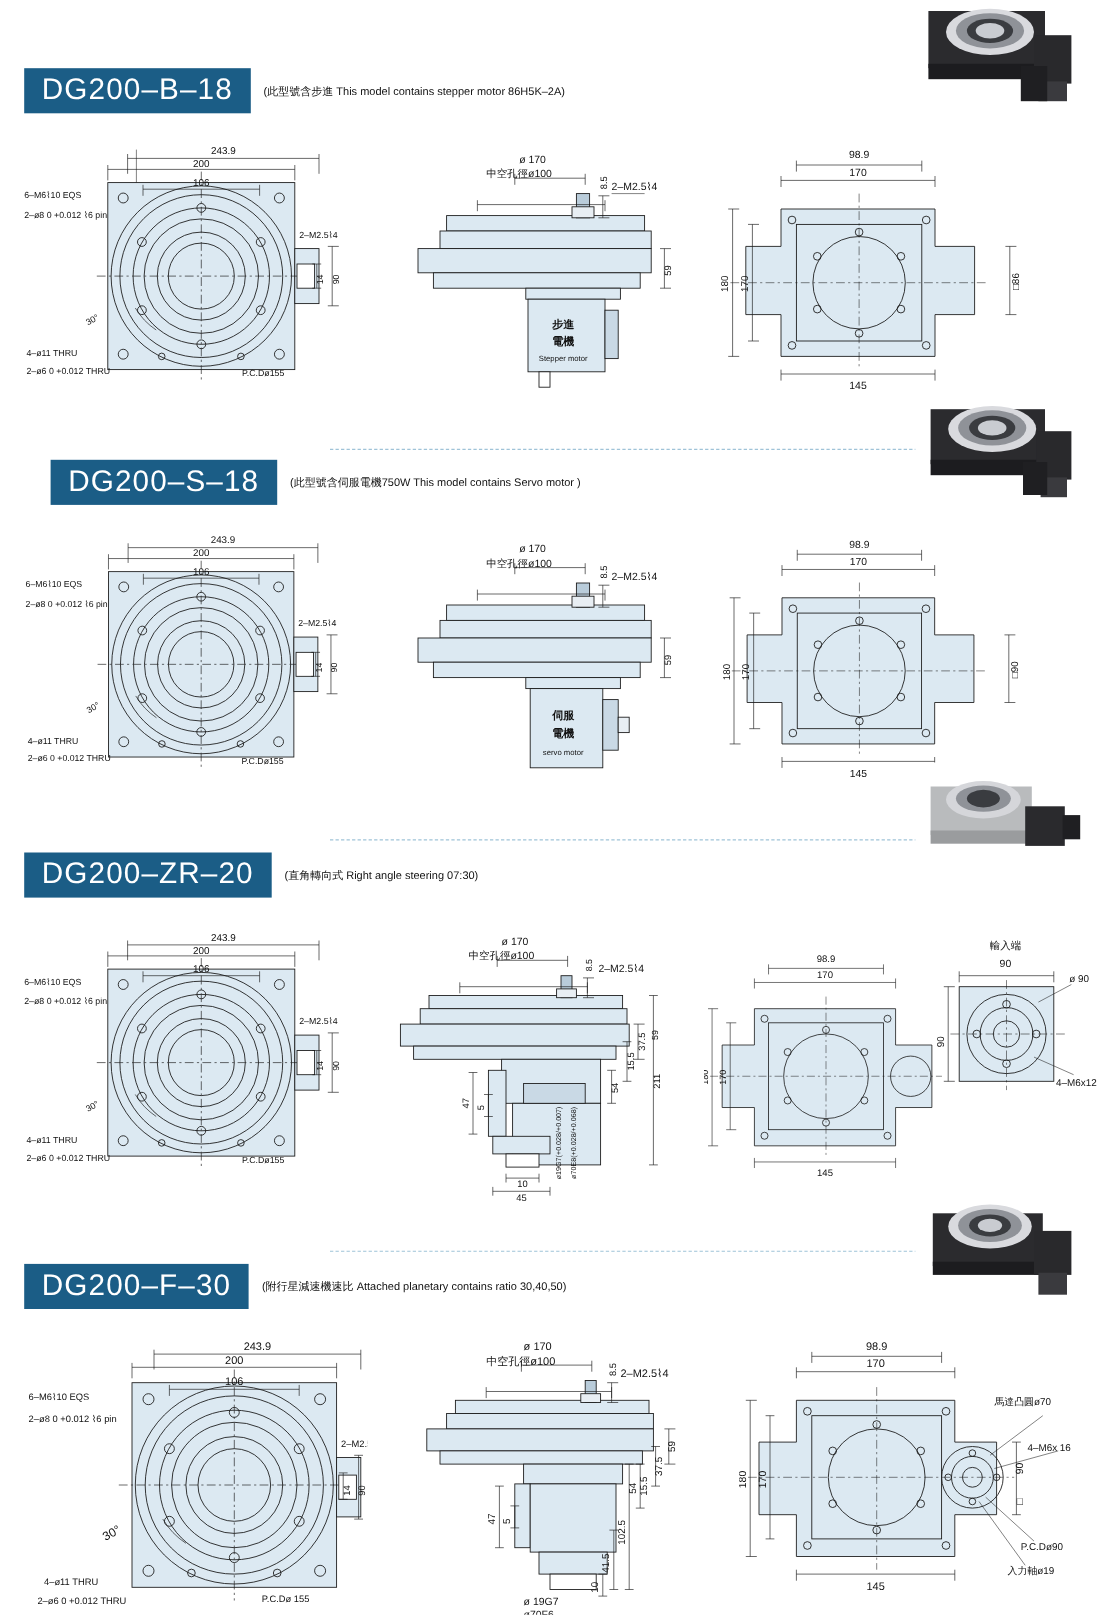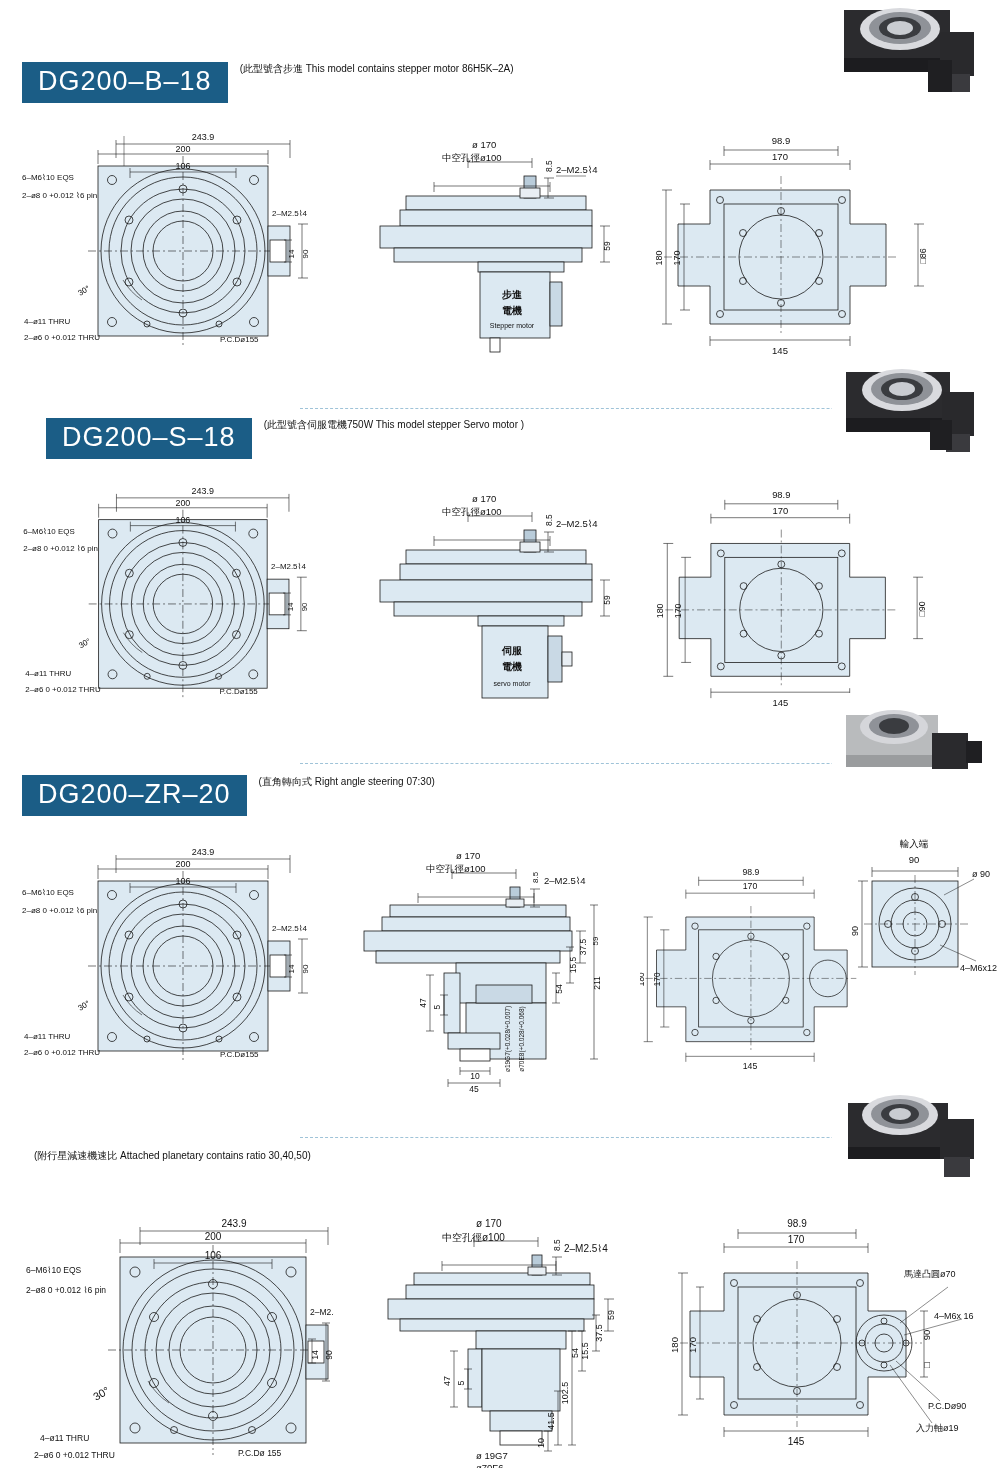--- a/index.html
+++ b/index.html
@@ -8,21 +8,21 @@
 
   
   .section{position:absolute;left:0;width:1000px;}
   .sec1{top:0;height:360px;}
   .sec2{top:360px;height:355px;}
   .sec3{top:715px;height:400px;}
   .sec4{top:1115px;height:353px;}
 
   .divider{position:absolute;left:300px;right:10px;top:0;border-top:1px dashed #9fc3d8;}
 
-  .title-wrap{position:absolute;left:22px;display:flex;}
+  .title-wrap{position:absolute;left:22px;display:flex;align-items:center;}
   .title-tag{background:#1b5d86;color:#fff;font-size:27px;letter-spacing:1px;
              padding:6px 16px 8px 16px;line-height:1;font-family:"Liberation Sans",sans-serif;}
   .title-note{font-size:10px;color:#111;margin-left:12px;white-space:nowrap;}
 
   .photo{position:absolute;right:8px;width:160px;height:105px;}
   .photo svg{display:block;}
 
   .dw{position:absolute;}
   .dw svg{display:block;}
 
@@ -205,21 +205,21 @@
         <ellipse cx="70" cy="29" rx="21" ry="11" fill="#3a3c40"></ellipse>
         <ellipse cx="70" cy="29" rx="13" ry="7" fill="#c9ccd1"></ellipse>
         <rect x="110" y="32" width="32" height="44" fill="#29292c"></rect>
         <rect x="114" y="74" width="24" height="18" fill="#3a3a3e"></rect>
         <rect x="98" y="60" width="22" height="30" fill="#1f1f22"></rect>
       </svg>
     </div>
 
     <div class="title-wrap" style="top:58px;padding-left:24px;">
       <div class="title-tag">DG200–S–18</div>
-      <div class="title-note">(此型號含伺服電機750W  This model stepper Servo motor )</div>
+      <div class="title-note">(此型號含伺服電機750W  This model contains Servo motor )</div>
     </div>
 
     <div class="dw" style="left:20px;top:122px;">
       <svg width="300" height="230" viewBox="0 0 300 232" font-family="Liberation Sans, sans-serif">
         <g stroke="#1b1b1b" fill="none" stroke-width="0.8">
           <rect x="78" y="38" width="170" height="170" fill="#dce9f2"></rect>
           <rect x="248" y="98" width="22" height="50" fill="#dce9f2"></rect>
           <circle cx="163" cy="123" r="82"></circle>
             <circle cx="163" cy="123" r="74"></circle>
           <circle cx="163" cy="123" r="62"></circle>
@@ -491,21 +491,21 @@
         <g font-size="9.5" fill="#111" text-anchor="middle">
           <text x="120" y="26">170</text>
           <text x="121" y="10">98.9</text>
           <text x="120" y="222">145</text>
           <text x="4" y="124" transform="rotate(-90 4 124)" font-size="9">180</text>
           <text x="22" y="124" transform="rotate(-90 22 124)" font-size="9">170</text>
         </g>
       </svg>
     </div>
 
-    <div class="dw" style="left:848px;top:120px;">
+    <div class="dw" style="left:848px;top:136px;">
       <svg width="150" height="180" viewBox="0 0 150 180" font-family="Liberation Sans, sans-serif">
         <g font-size="9.5" fill="#111" text-anchor="middle">
           <text x="66" y="12">輸入端</text>
           <text x="66" y="28">90</text>
         </g>
         <g stroke="#1b1b1b" fill="#dce9f2" stroke-width="0.8">
           <rect x="24" y="46" width="86" height="86"></rect>
         </g>
         <g stroke="#1b1b1b" fill="none" stroke-width="0.8">
           <circle cx="67" cy="89" r="36"></circle>
@@ -541,20 +541,21 @@
         <ellipse cx="68" cy="30" rx="38" ry="20" fill="#d9dade"></ellipse>
         <ellipse cx="68" cy="29" rx="29" ry="15" fill="#8f9298"></ellipse>
         <ellipse cx="68" cy="29" rx="19" ry="10" fill="#3a3c40"></ellipse>
         <ellipse cx="68" cy="29" rx="11" ry="6" fill="#c9ccd1"></ellipse>
         <rect x="108" y="34" width="34" height="40" fill="#29292c"></rect>
         <rect x="112" y="72" width="26" height="20" fill="#3a3a3e"></rect>
       </svg>
     </div>
 
     <div class="title-wrap" style="top:34px;">
+      <div class="title-tag">DG200–F–30</div>
       <div class="title-note">(附行星減速機速比 Attached planetary contains ratio 30,40,50)</div>
     </div>
 
     <div class="dw" style="left:24px;top:100px;">
       <svg width="310" height="250" viewBox="0 0 310 250" font-family="Liberation Sans, sans-serif">
         <g stroke="#1b1b1b" fill="none" stroke-width="0.8">
           <rect x="96" y="42" width="186" height="186" fill="#dce9f2"></rect>
           <rect x="282" y="110" width="22" height="54" fill="#dce9f2"></rect>
           <circle cx="189" cy="135" r="90"></circle>
             <circle cx="189" cy="135" r="81"></circle>

